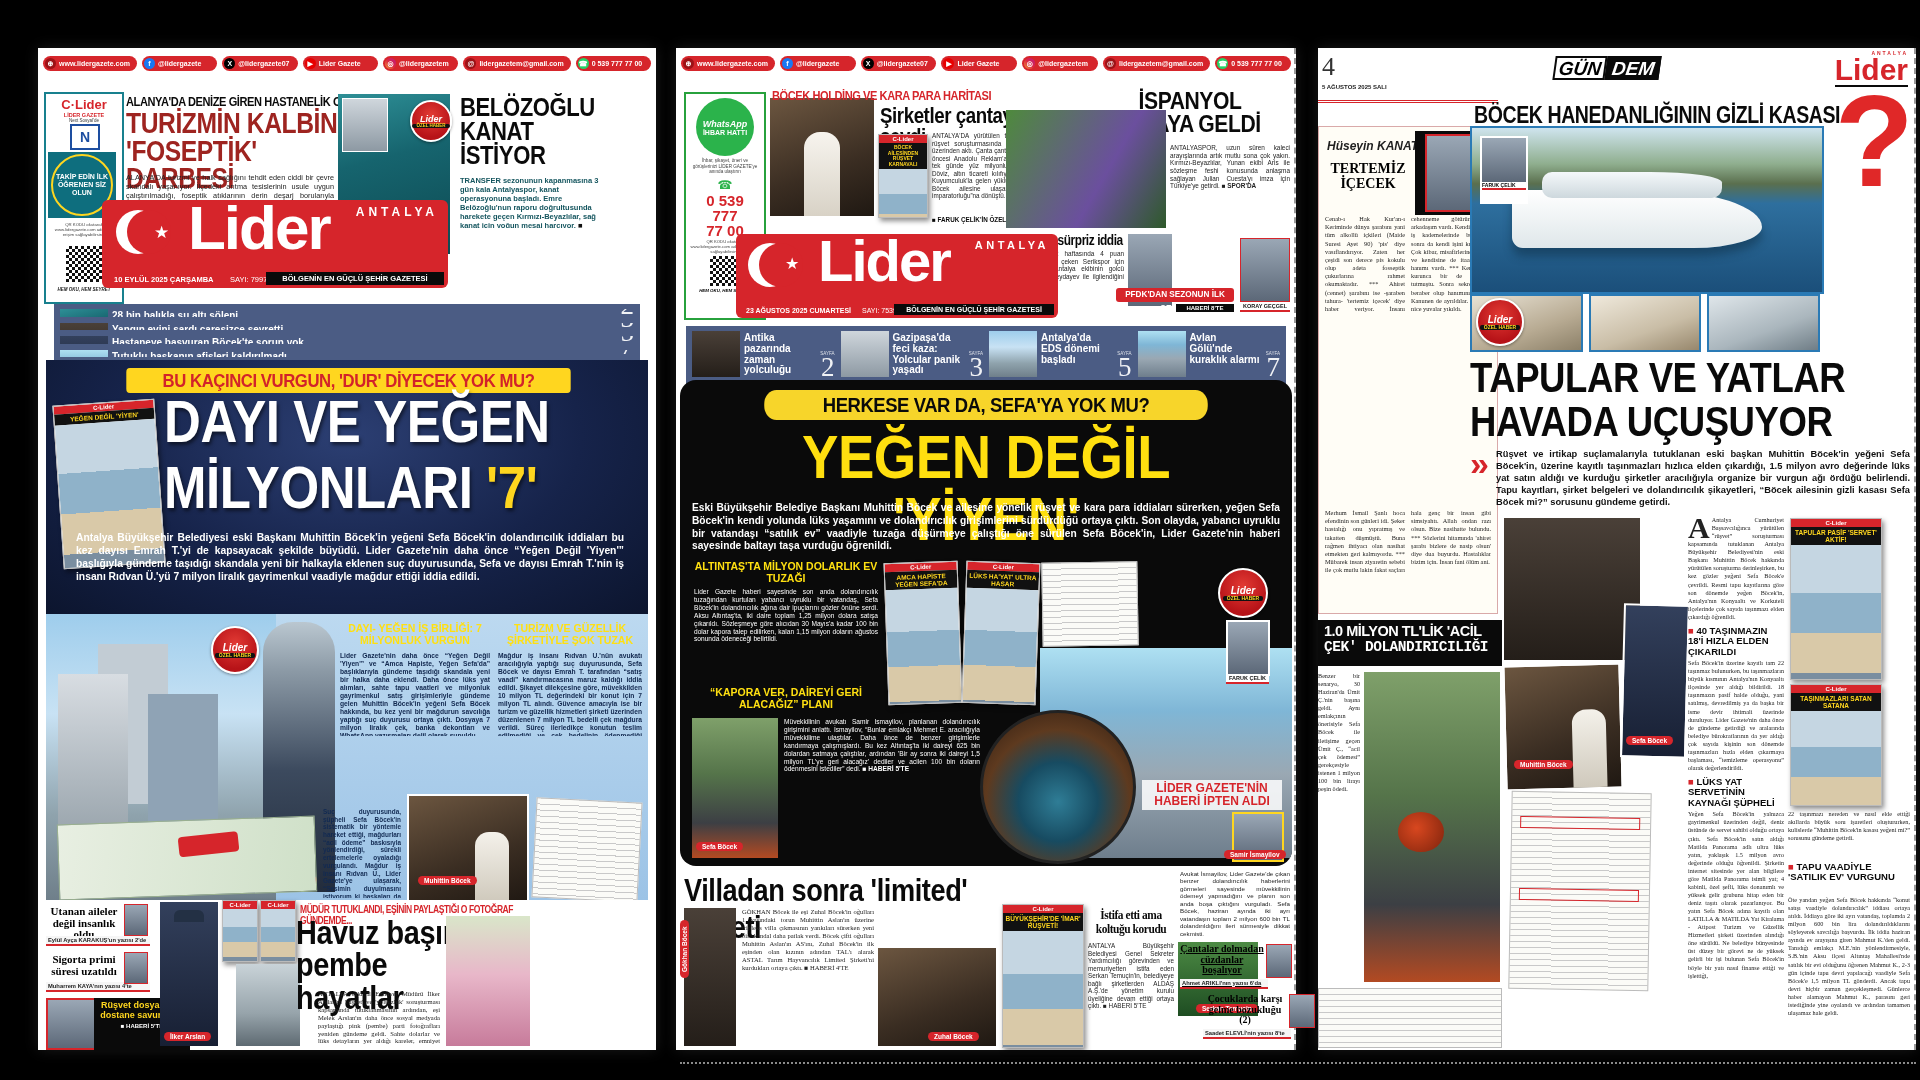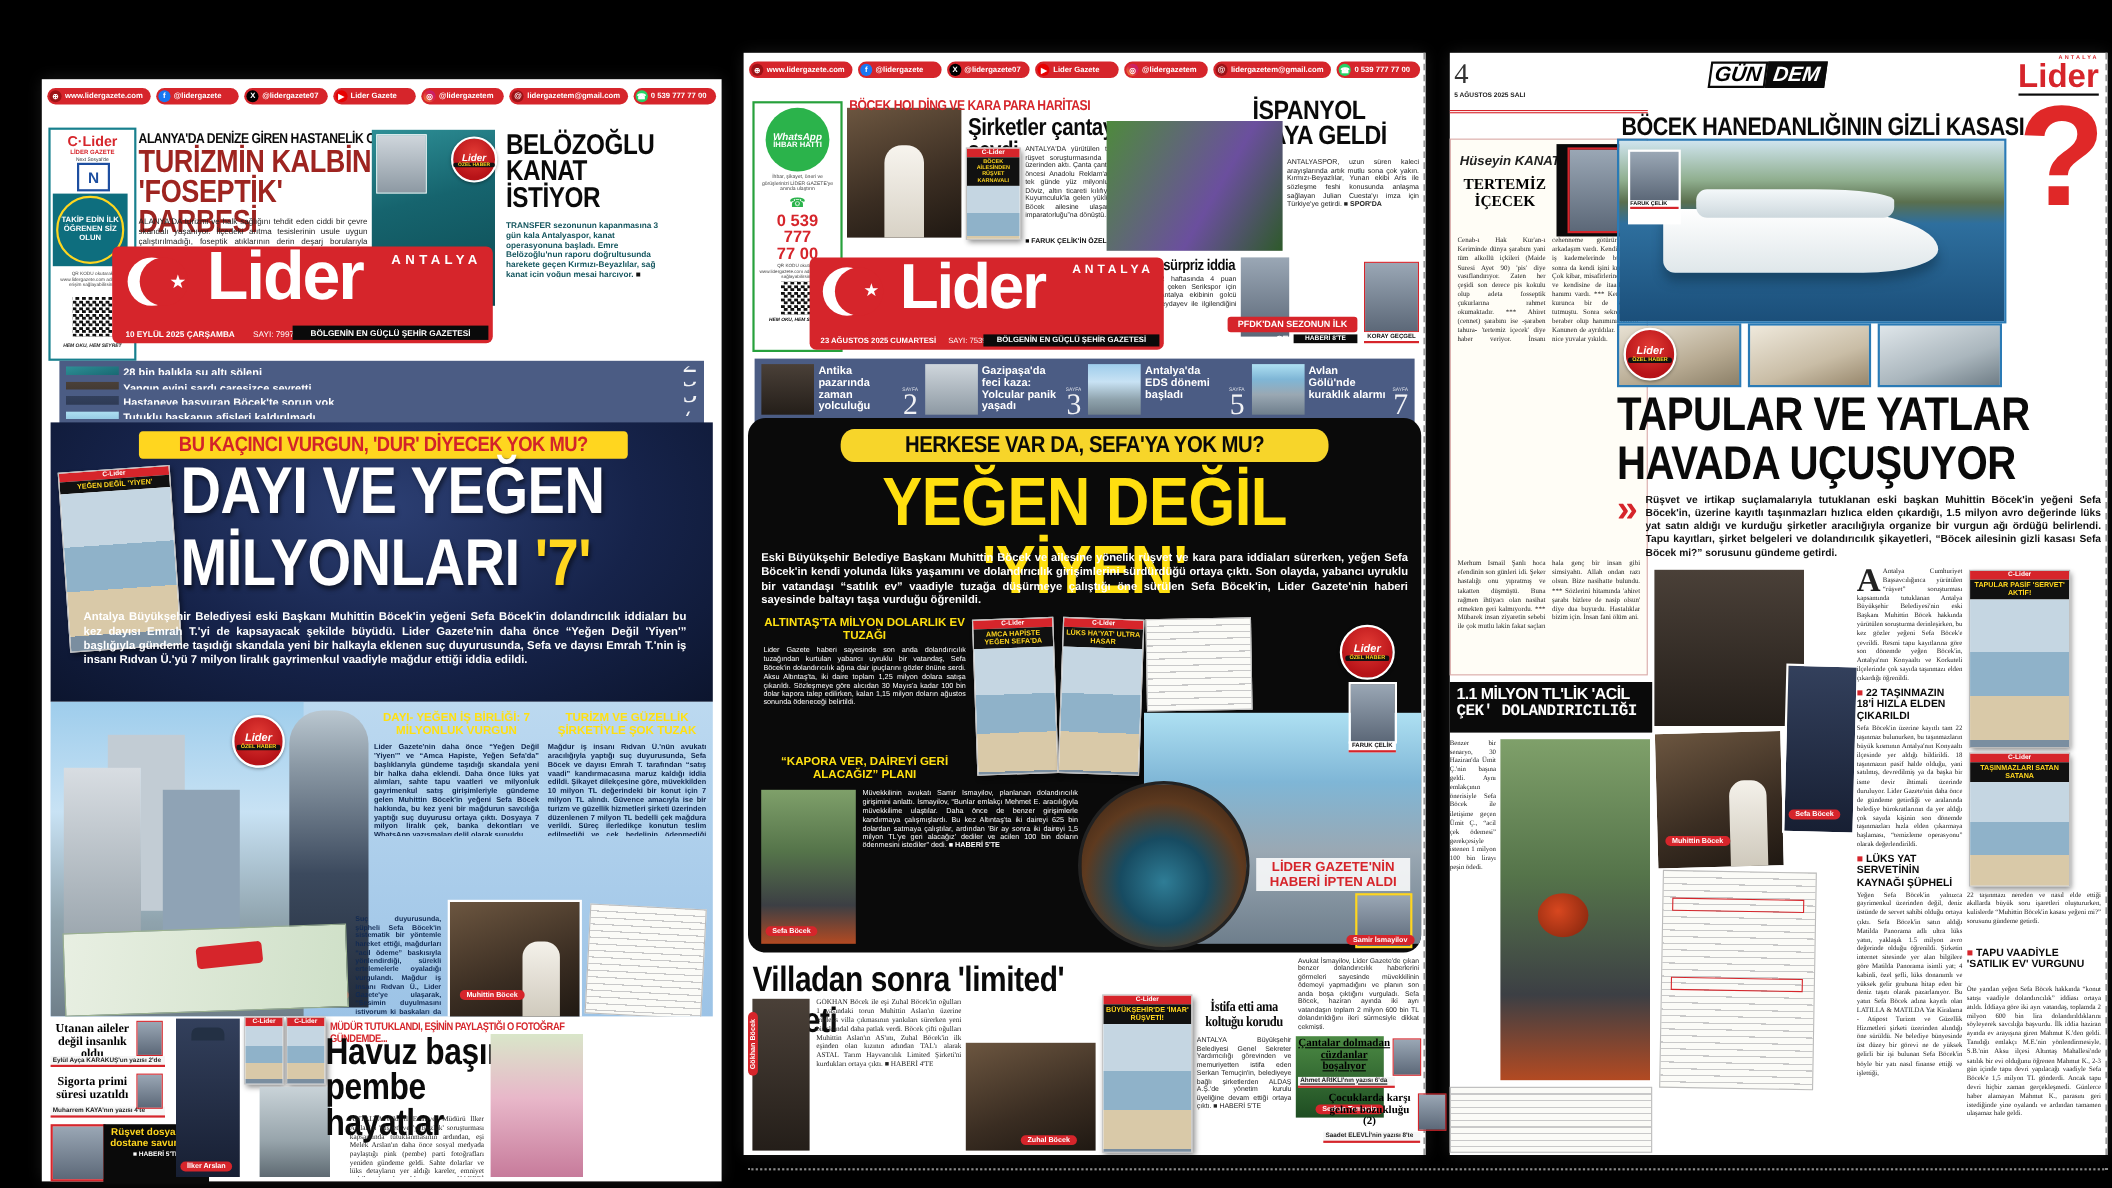--- a/index.html
+++ b/index.html
@@ -55,21 +55,21 @@
   .byl{font-size:5.8px;border-bottom:2px solid #d6252b;padding:1px 2px;background:#f6f6f6;color:#222;font-weight:bold;}
   .cres{position:absolute;width:44px;height:44px;border-radius:50%;background:#fff;}
   .cres:after{content:"";position:absolute;left:11px;top:0;width:44px;height:44px;border-radius:50%;background:#d6252b;}
   .ytitle{color:#ffe011;font-weight:bold;text-align:center;line-height:1.15;}
   .redrule{border-top:3px double #d6252b;}
   .cut{border-left:2px dashed #9a9a9a;}
 </style>
 </head>
 <body>
 
-<div class="page" style="left:38px;top:48px;width:618px;height:1002px;margin-top:24px;">
+<div class="page" style="left:38px;top:48px;width:618px;height:1002px;">
 
   <div class="ab socialbar" style="left:5px;top:8px;width:608px;">
     <div class="pill">
         <span class="ic">⊕</span>
         <span>www.lidergazete.com</span>
       </div>
     <div class="pill">
         <span class="ic" style="background:#1877f2">f</span>
         <span>@lidergazete</span>
       </div>
@@ -493,21 +493,21 @@
     <span class="ob" style="font-size:10px;">Lider</span>
     <span class="ol" style="font-size:5px;">ÖZEL HABER</span>
   </div>
 
   <div class="ab b sx" style="left:152px;top:308px;width:460px;font-size:43px;line-height:1;color:#0a0a0a;">TAPULAR VE YATLAR</div>
   <div class="ab b sx" style="left:152px;top:352px;width:460px;font-size:43px;line-height:1;color:#0a0a0a;">HAVADA UÇUŞUYOR</div>
   <div class="ab b" style="left:152px;top:398px;font-size:34px;color:#d6252b;line-height:1;">»</div>
   <div class="ab b j" style="left:178px;top:400px;width:414px;height:62px;font-size:9.3px;line-height:1.3;color:#111;overflow:hidden;">Rüşvet ve irtikap suçlamalarıyla tutuklanan eski başkan Muhittin Böcek'in yeğeni Sefa Böcek'in, üzerine kayıtlı taşınmazları hızlıca elden çıkardığı, 1.5 milyon avro değerinde lüks yat satın aldığı ve kurduğu şirketler aracılığıyla organize bir vurgun ağı ördüğü belirlendi. Tapu kayıtları, şirket belgeleri ve dolandırıcılık şikayetleri, “Böcek ailesinin gizli kasası Sefa Böcek mi?” sorusunu gündeme getirdi.</div>
 
   <div class="ab" style="left:0;top:572px;width:184px;height:46px;background:#0a0a0a;color:#fff;font-weight:bold;padding:3px 6px;box-sizing:border-box;">
-    <div style="font-size:14.5px;letter-spacing:-.5px;">1.1 MİLYON TL'LİK 'ACİL</div>
+    <div style="font-size:14.5px;letter-spacing:-.5px;">1.0 MİLYON TL'LİK 'ACİL</div>
     <div style="font-size:14.5px;letter-spacing:-.5px;font-family:Liberation Mono, monospace;">ÇEK' DOLANDIRICILIĞI</div>
   </div>
   <div class="ab serif j" style="left:0;top:624px;width:42px;height:240px;font-size:6.2px;line-height:1.3;color:#222;overflow:hidden;">Benzer bir senaryo, 30 Haziran'da Ümit Ç.'nin başına geldi. Aynı emlakçının önerisiyle Sefa Böcek ile iletişime geçen Ümit Ç., “acil çek ödemesi” gerekçesiyle istenen 1 milyon 100 bin lirayı peşin ödedi.</div>
   <div class="ab ph-moto" style="left:46px;top:624px;width:136px;height:310px;">
     <div style="position:absolute;left:34px;top:140px;width:46px;height:40px;background:radial-gradient(circle at 40% 40%,#d8471f,#7e230c);border-radius:50%;"></div>
   </div>
   <div class="ab doclines" style="left:0;top:940px;width:182px;height:58px;"></div>
   <div class="ab ph-crowd" style="left:186px;top:470px;width:136px;height:142px;"></div>
   <div class="ab ph-wed" style="left:186px;top:616px;width:114px;height:122px;border:2px solid #fff;transform:rotate(-1.5deg);">
     <div style="position:absolute;right:14px;bottom:0;width:34px;height:78px;background:linear-gradient(180deg,#f4f1ea,#cfc9bc);border-radius:14px 14px 0 0;"></div>
@@ -517,21 +517,21 @@
   <span class="cap" style="left:308px;top:688px;">Sefa Böcek</span>
   <div class="ab doclines" style="left:192px;top:744px;width:138px;height:196px;transform:rotate(1deg);">
     <div style="position:absolute;left:8px;top:24px;width:118px;height:10px;border:1px solid #d6252b;"></div>
     <div style="position:absolute;left:8px;top:96px;width:118px;height:10px;border:1px solid #d6252b;"></div>
   </div>
 
   <div class="ab" style="left:370px;top:468px;width:96px;height:532px;overflow:hidden;">
     <div class="serif j" style="font-size:6.2px;line-height:1.3;color:#222;">
       <span class="serif b" style="float:left;font-size:30px;line-height:.8;padding-right:2px;">A</span><span>Antalya Cumhuriyet Başsavcılığınca yürütülen “rüşvet” soruşturması kapsamında tutuklanan Antalya Büyükşehir Belediyesi'nin eski Başkanı Muhittin Böcek hakkında yürütülen soruşturma derinleşirken, bu kez gözler yeğeni Sefa Böcek'e çevrildi. Resmi tapu kayıtlarına göre son dönemde yeğen Böcek'in, Antalya'nın Konyaaltı ve Korkuteli ilçelerinde çok sayıda taşınmazı elden çıkardığı öğrenildi.</span>
     </div>
-    <div class="b" style="font-size:9.5px;line-height:1.1;margin:5px 0 2px;color:#0a0a0a;"><span style="color:#d6252b;">■ </span><span>22 TAŞINMAZIN 18'İ HIZLA ELDEN ÇIKARILDI</span></div>
+    <div class="b" style="font-size:9.5px;line-height:1.1;margin:5px 0 2px;color:#0a0a0a;"><span style="color:#d6252b;">■ </span><span>40 TAŞINMAZIN 18'İ HIZLA ELDEN ÇIKARILDI</span></div>
     <div class="serif j" style="font-size:6.2px;line-height:1.3;color:#222;">Sefa Böcek'in üzerine kayıtlı tam 22 taşınmaz bulunurken, bu taşınmazların büyük kısmının Antalya'nın Konyaaltı ilçesinde yer aldığı bildirildi. 18 taşınmazın pasif halde olduğu, yani satılmış, devredilmiş ya da başka bir isme devir ihtimali üzerinde duruluyor. Lider Gazete'nin daha önce de gündeme getirdiği ve aralarında belediye bürokratlarının da yer aldığı çok sayıda kişinin son dönemde taşınmazları hızla elden çıkarmaya başlaması, “temizleme operasyonu” olarak değerlendirildi.</div>
     <div class="b" style="font-size:9.5px;line-height:1.1;margin:5px 0 2px;color:#0a0a0a;"><span style="color:#d6252b;">■ </span><span>LÜKS YAT SERVETİNİN KAYNAĞI ŞÜPHELİ</span></div>
     <div class="serif j" style="font-size:6.2px;line-height:1.3;color:#222;">Yeğen Sefa Böcek'in yalnızca gayrimenkul üzerinden değil, deniz üstünde de servet sahibi olduğu ortaya çıktı. Sefa Böcek'in satın aldığı Matilda Panorama adlı ultra lüks yatın, yaklaşık 1.5 milyon avro değerinde olduğu öğrenildi. Şirketin internet sitesinde yer alan bilgilere göre Matilda Panorama isimli yat; 4 kabinli, özel şefli, lüks donanımlı ve yüksek gelir grubuna hitap eden bir deniz taşıtı olarak pazarlanıyor. Bu yatın Sefa Böcek adına kayıtlı olan LATILLA &amp; MATILDA Yat Kiralama - Atipost Turizm ve Güzellik Hizmetleri şirketi üzerinden alındığı öne sürüldü. Ne belediye bünyesinde üst düzey bir görevi ne de yüksek gelirli bir işi bulunan Sefa Böcek'in böyle bir yatı nasıl finanse ettiği ve işlettiği,</div>
   </div>
 
   <div class="mini" style="left:472px;top:470px;width:90px;height:160px;">
     <div class="mbar">C-Lider</div>
     <div class="mhead">TAPULAR PASİF 'SERVET' AKTİF!</div>
     <div class="mblk"></div>
   </div>

